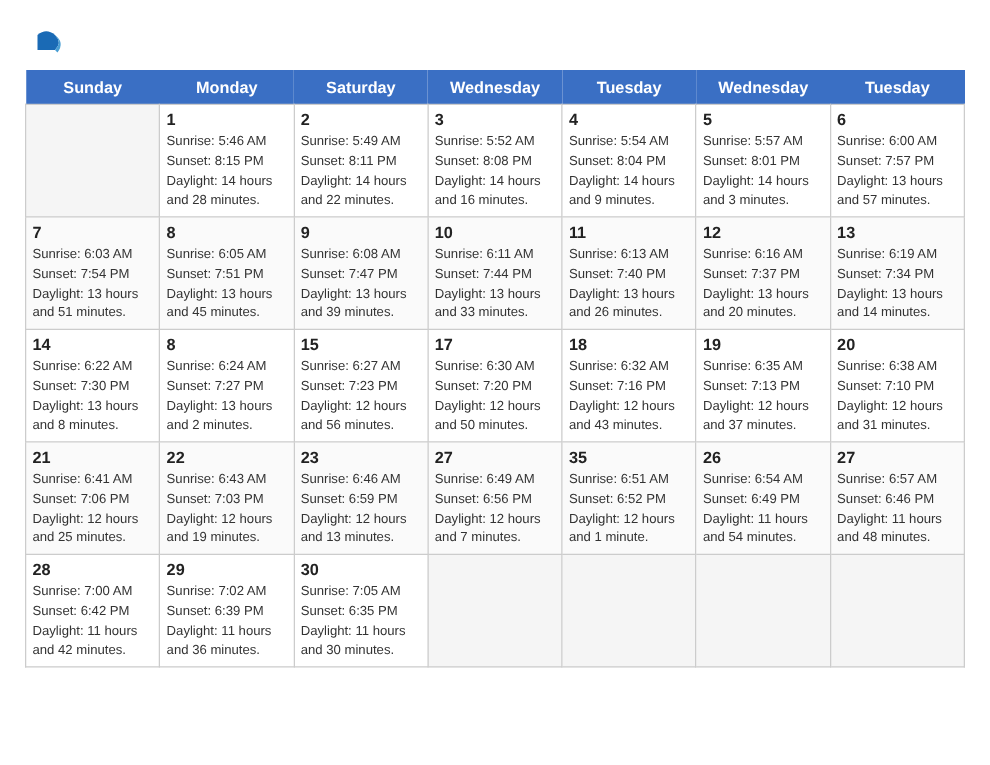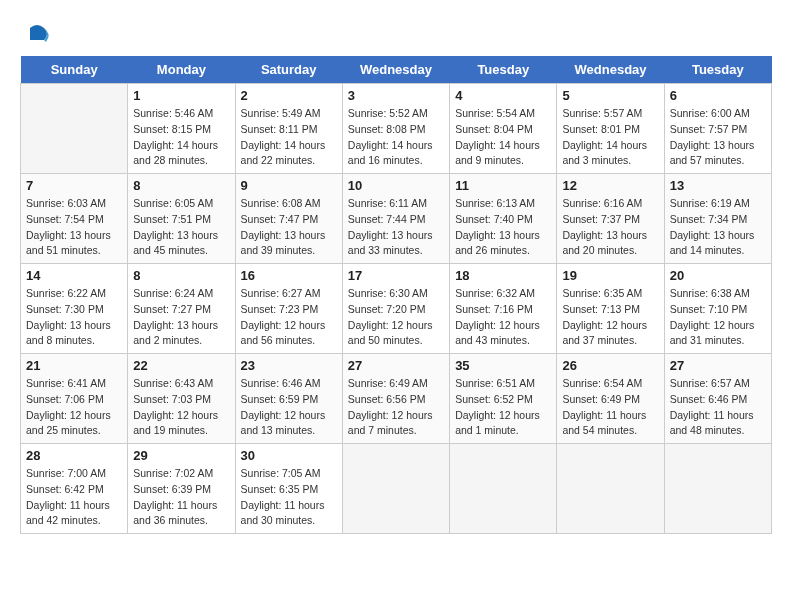--- a/index.html
+++ b/index.html
@@ -186,21 +186,21 @@
       <tr>
         <td>
           <div class="day-num">14</div>
           <div class="day-info">Sunrise: 6:22 AM<br>Sunset: 7:30 PM<br>Daylight: 13 hours<br>and 8 minutes.</div>
         </td>
         <td>
           <div class="day-num">8</div>
           <div class="day-info">Sunrise: 6:24 AM<br>Sunset: 7:27 PM<br>Daylight: 13 hours<br>and 2 minutes.</div>
         </td>
         <td>
-          <div class="day-num">16</div>
+          <div class="day-num">15</div>
           <div class="day-info">Sunrise: 6:27 AM<br>Sunset: 7:23 PM<br>Daylight: 12 hours<br>and 56 minutes.</div>
         </td>
         <td>
           <div class="day-num">17</div>
           <div class="day-info">Sunrise: 6:30 AM<br>Sunset: 7:20 PM<br>Daylight: 12 hours<br>and 50 minutes.</div>
         </td>
         <td>
           <div class="day-num">18</div>
           <div class="day-info">Sunrise: 6:32 AM<br>Sunset: 7:16 PM<br>Daylight: 12 hours<br>and 43 minutes.</div>
         </td>

